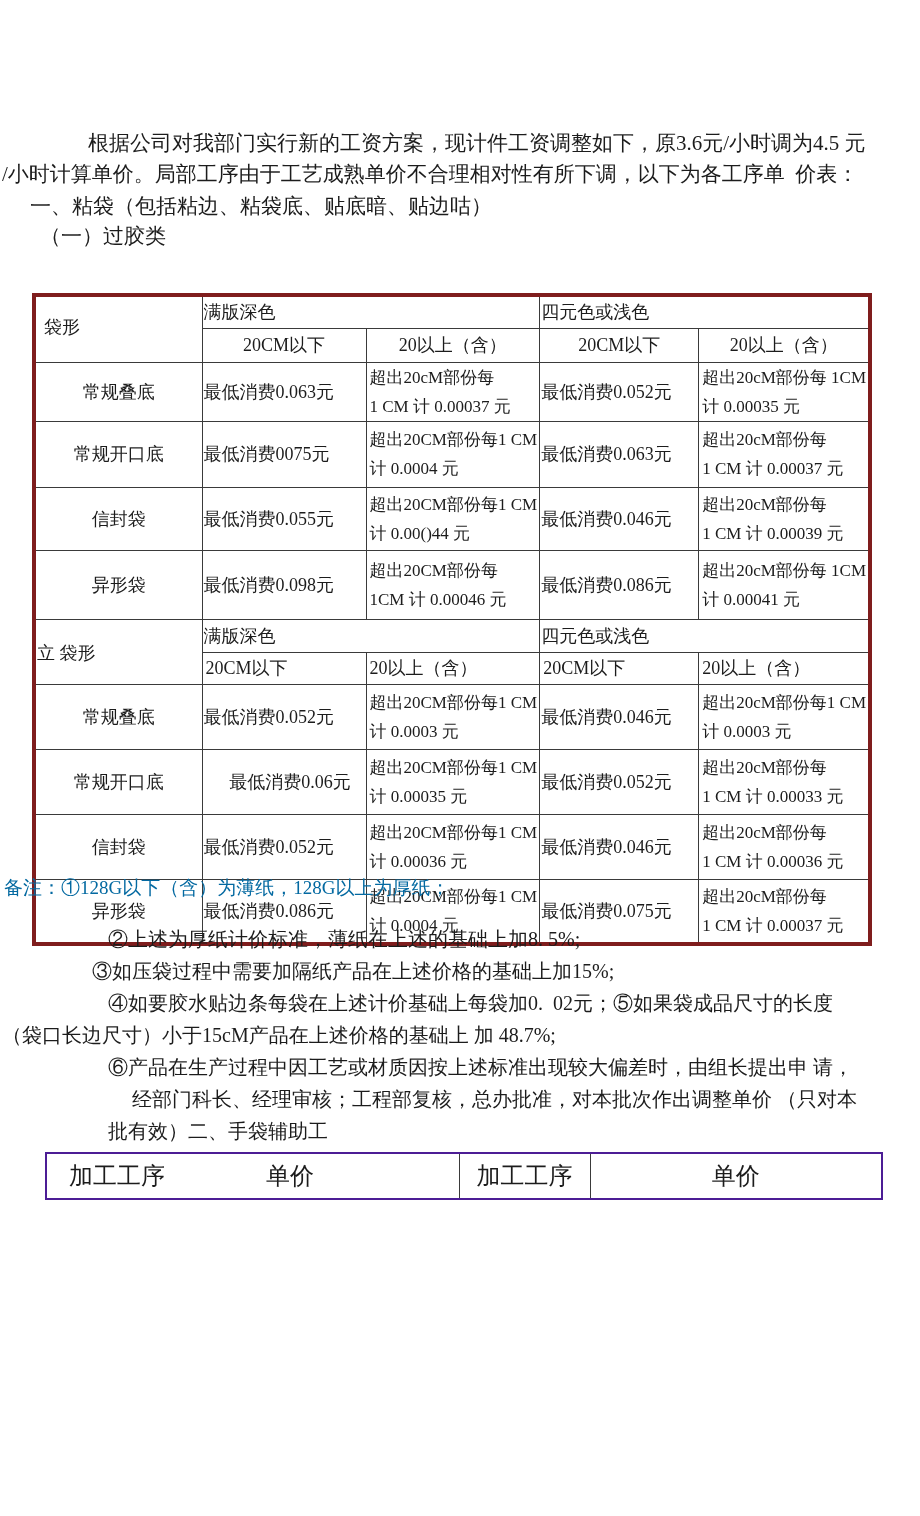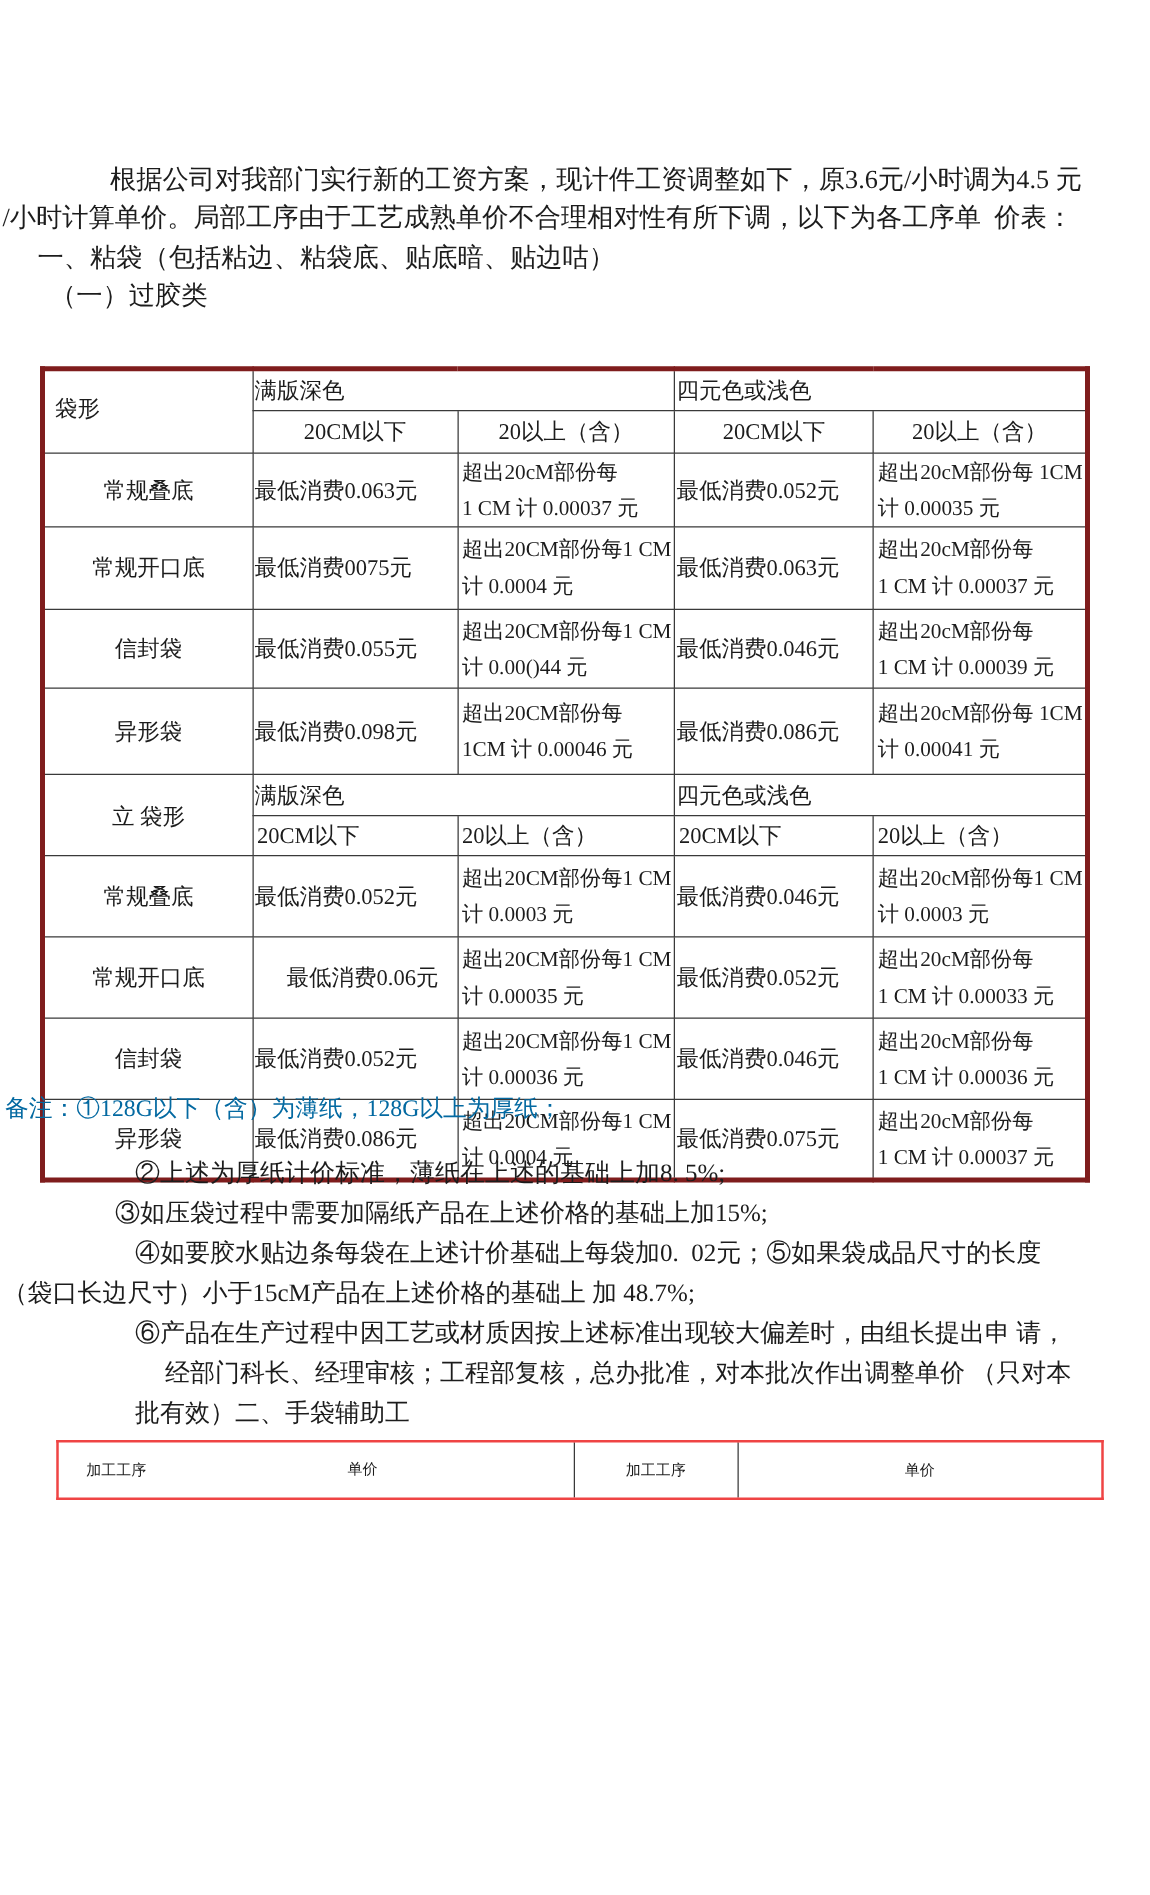--- a/index.html
+++ b/index.html
@@ -7,37 +7,37 @@
        font-family:"Liberation Serif","DejaVu Serif",serif;color:#1c1c1c;}
   .abs{position:absolute;white-space:pre;}
   .para{font-size:21px;line-height:24px;}
   .note{font-size:20px;line-height:24px;}
 
   
   table.price{position:absolute;top:250px;left:32px;border-collapse:collapse;
               table-layout:fixed;border:4px solid #7f1d1d;font-size:18px;margin-top:43px;}
   table.price td{border:1px solid #3a3a3a;vertical-align:middle;overflow:hidden;}
   td.corner{vertical-align:bottom;text-align:left;padding:0 0 5px 8px;}
-  td.corner2{vertical-align:top;text-align:center;padding-top:4px;}
+  td.corner2{vertical-align:top;padding-top:4px;}
   td.grp{text-align:left;}
   td.sub{text-align:center;}
   td.sub.lft{text-align:left;padding-left:3px;}
   td.name{text-align:center;}
   td.min{text-align:left;padding-left:1px;white-space:pre;}
   td.min.ctr{text-align:center;padding-left:13px;}
   td.over{text-align:left;padding:0 2px 0 3px;font-size:17px;}
   .cl{white-space:pre;line-height:29px;}
   .cl.split{display:flex;justify-content:space-between;}
 
   
   .note-over{z-index:3;font-size:19px;color:#0369a1;}
 
   
   table.aux{position:absolute;top:1152px;left:45px;border-collapse:collapse;
-            table-layout:fixed;border:2px solid #ef4444;font-size:12px;}
+            table-layout:fixed;border:2px solid #4c1d95;font-size:24px;}
   table.aux td{border:1px solid #3a3a3a;height:42px;vertical-align:middle;overflow:hidden;}
   td.aux-first{position:relative;text-align:left;padding-left:22px;}
   td.aux-first .mid{position:absolute;left:243px;top:50%;transform:translate(-50%,-50%);}
   td.aux-ctr{text-align:center;}
 </style>
 </head>
 <body>
 
 <div class="abs para" style="top:131px;left:88px;">根据公司对我部门实行新的工资方案，现计件工资调整如下，原3.6元/小时调为4.5 元</div>
 <div class="abs para" style="top:162px;left:2px;">/小时计算单价。局部工序由于工艺成熟单价不合理相对性有所下调，以下为各工序单  价表：</div>

